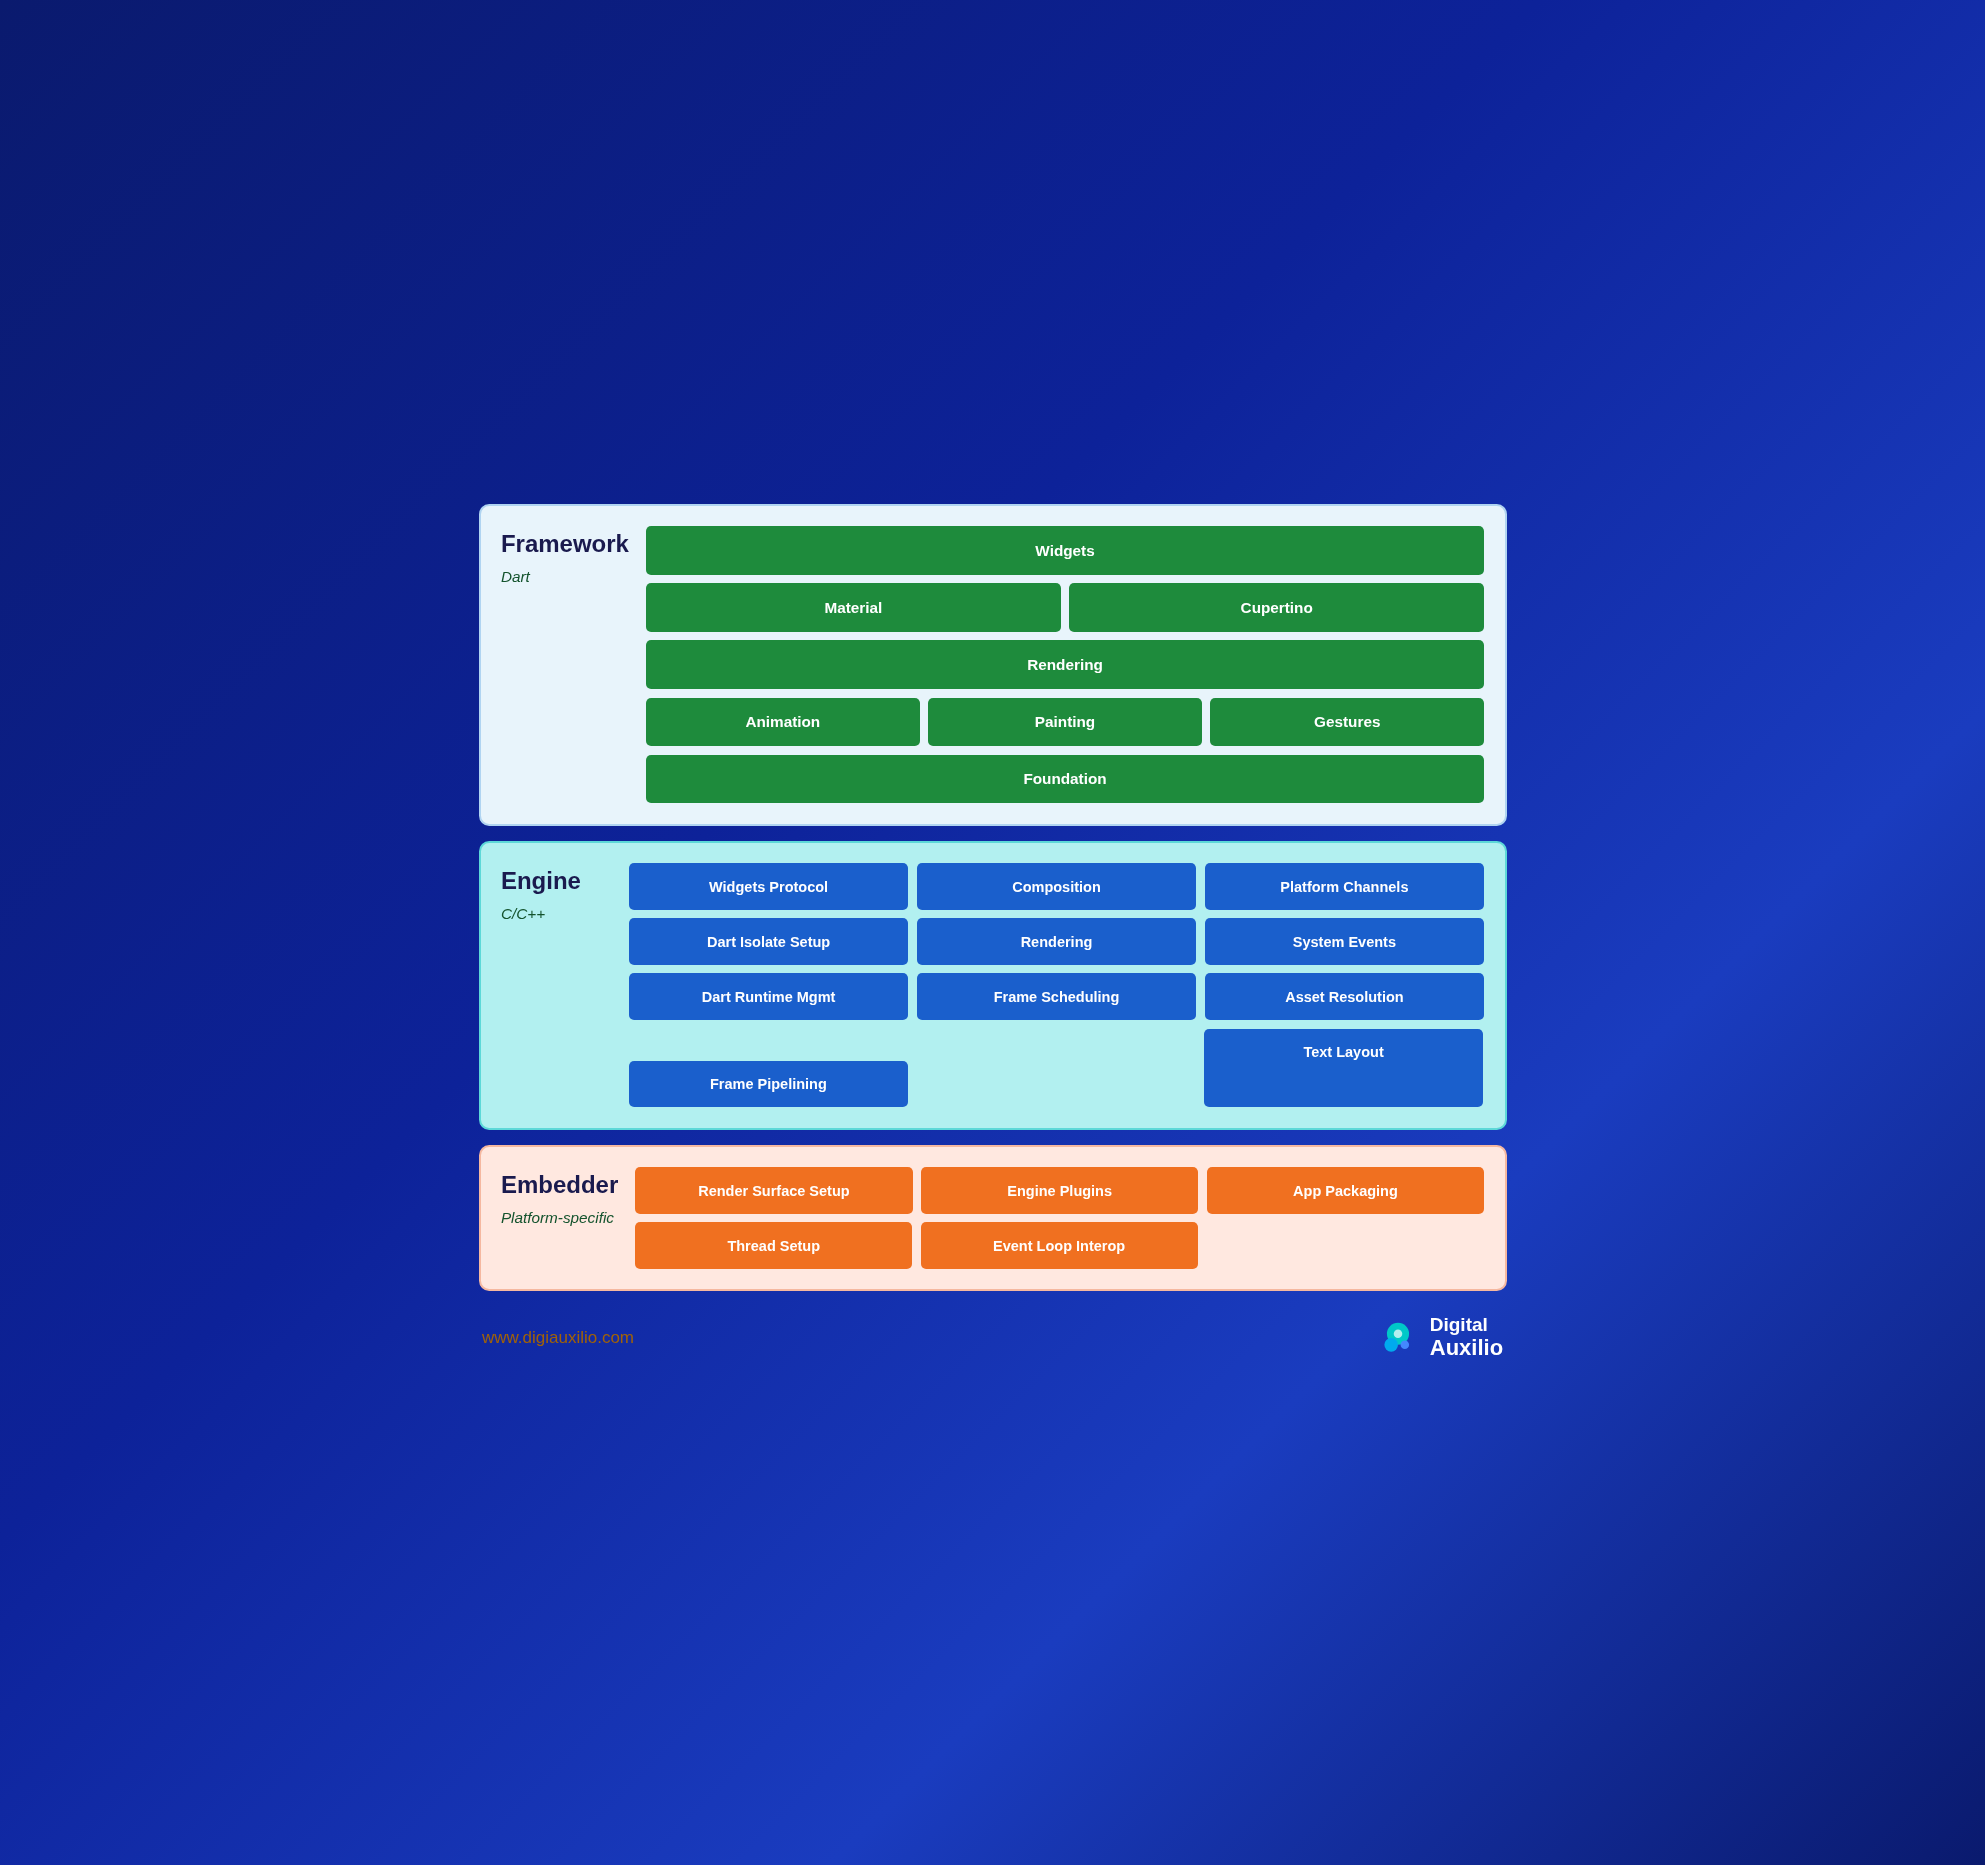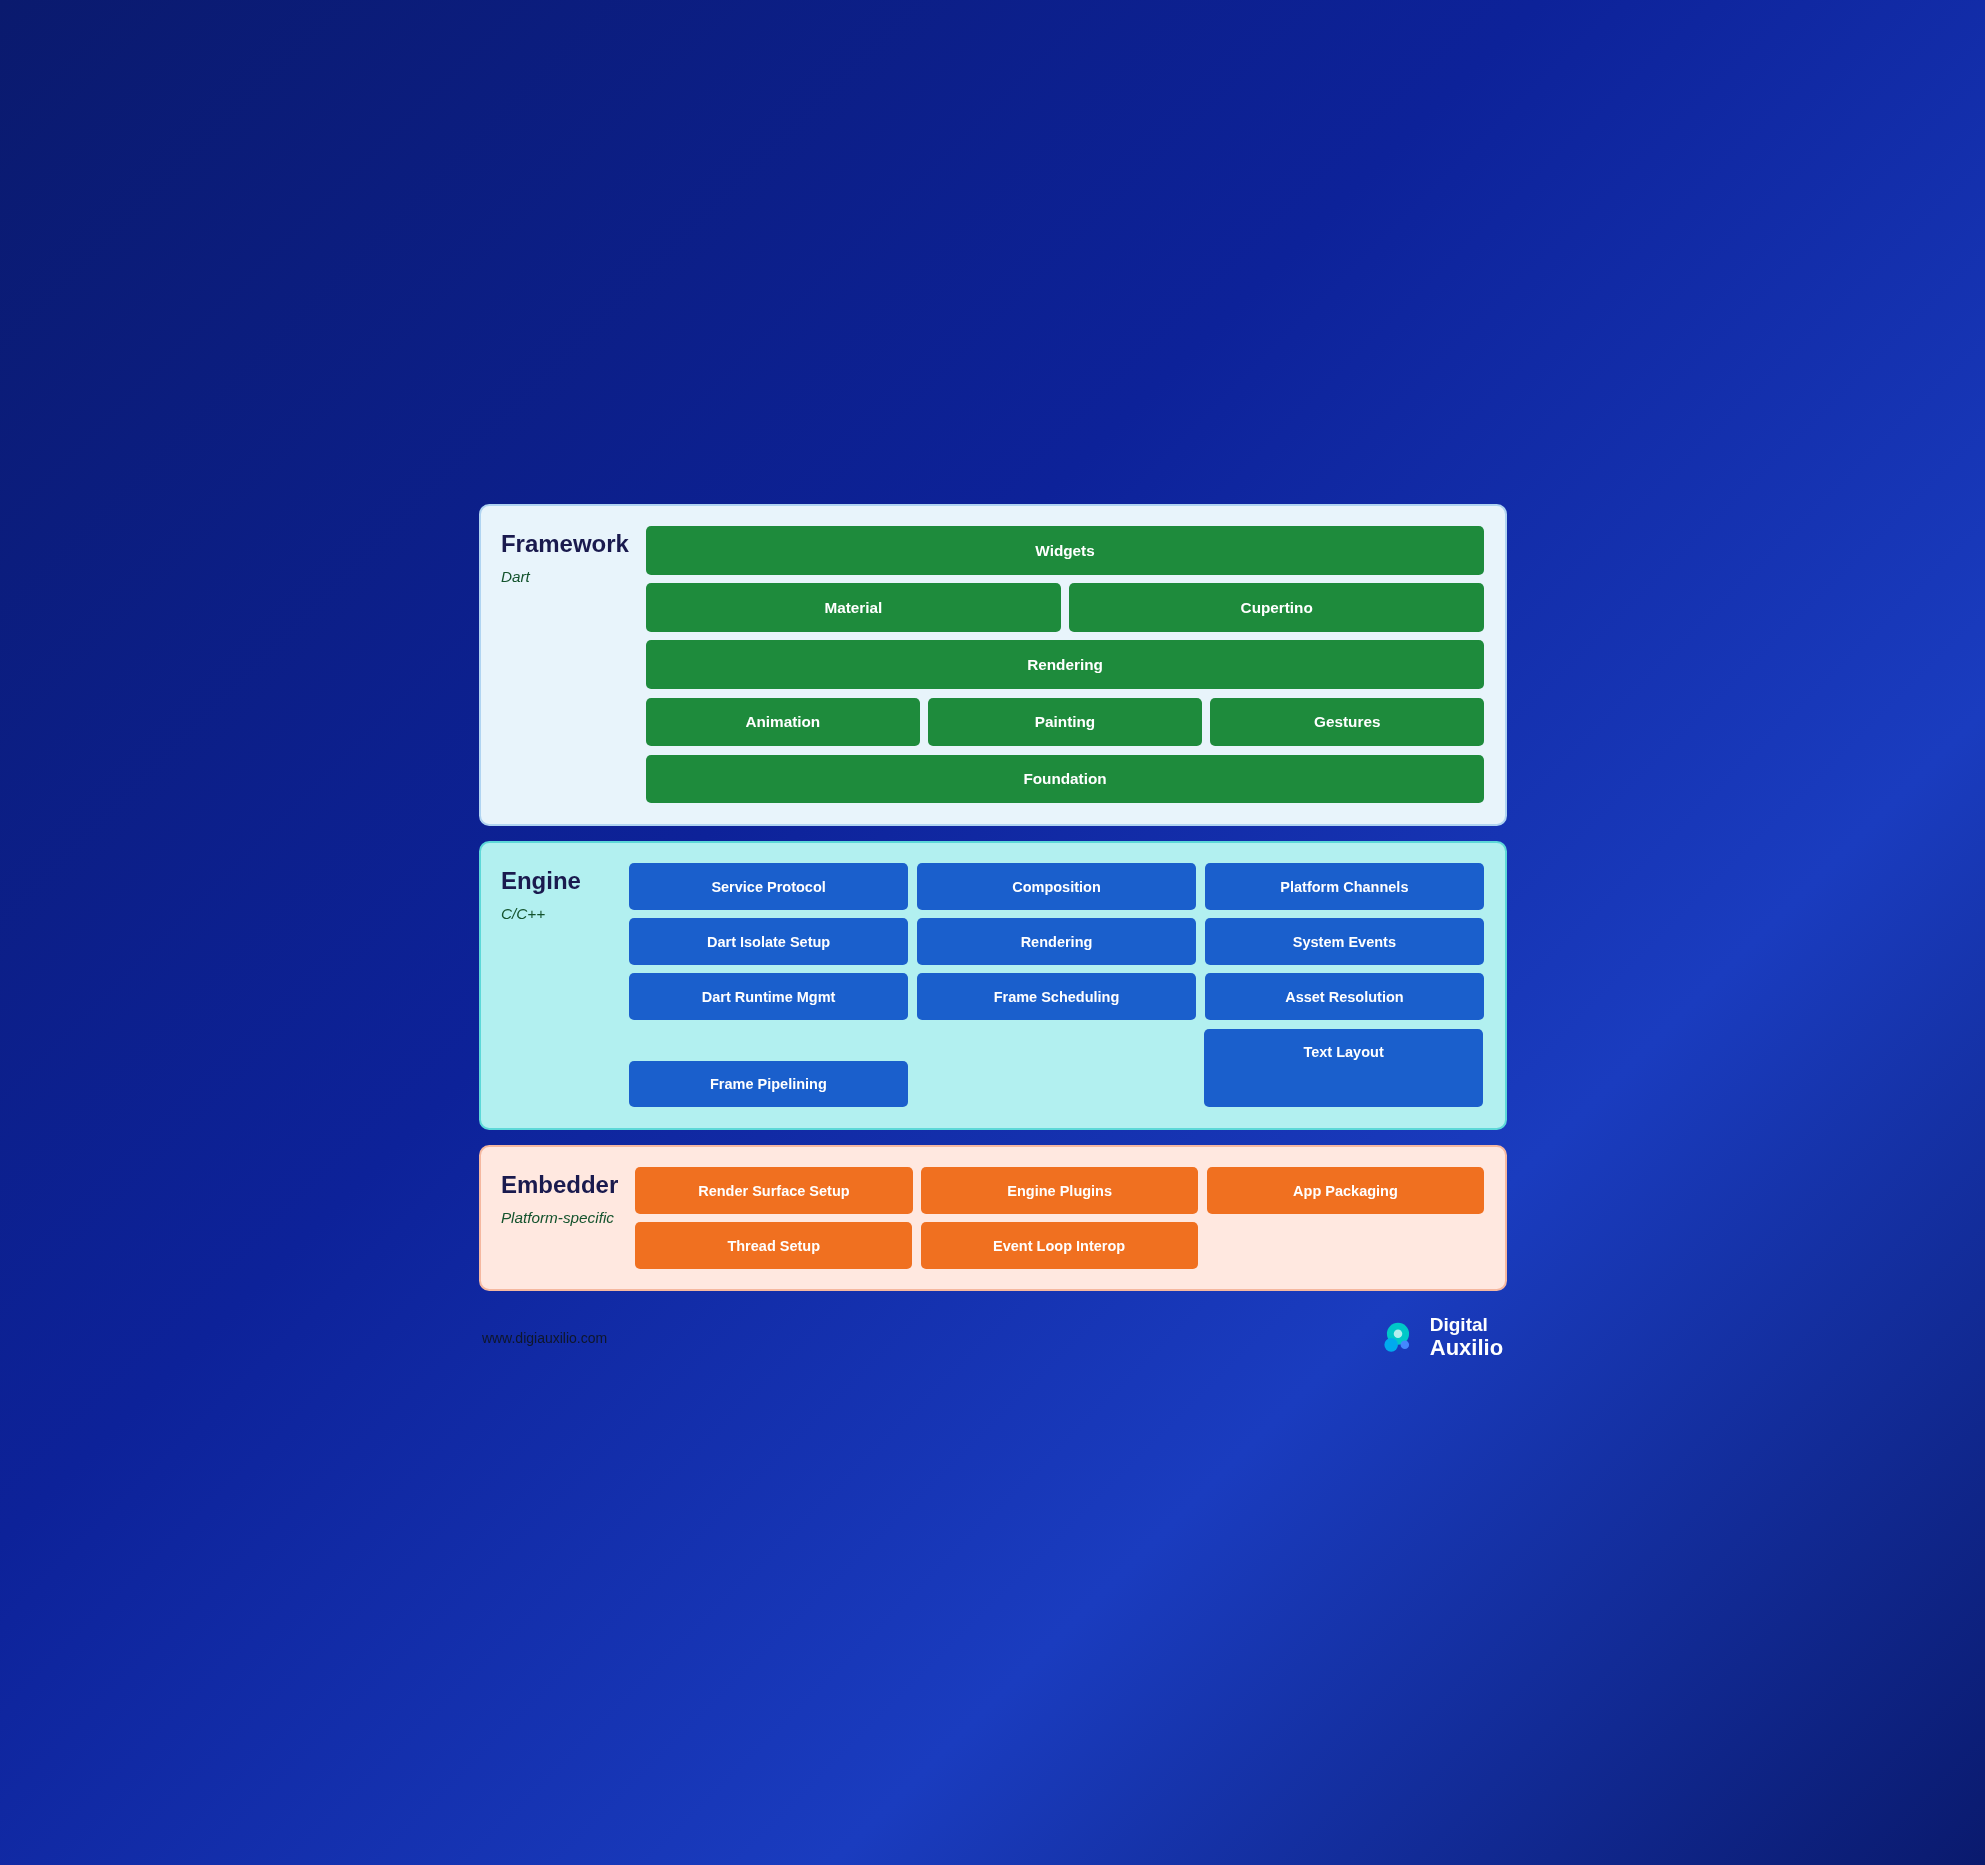--- a/index.html
+++ b/index.html
@@ -147,22 +147,22 @@
 
     
     .footer {
       display: flex;
       justify-content: space-between;
       align-items: center;
       padding: 8.5px 3.4px 0 3.4px;
     }
 
     .footer-url {
-      color: #0f172a;
-      font-size: 14px;
+      color: #a16207;
+      font-size: 17px;
       font-weight: 500;
     }
 
     .logo-container {
       display: flex;
       align-items: flex-start;
       gap: 8.5px;
     }
 
     .logo-icon {
@@ -228,21 +228,21 @@
   </div>
 
   <div class="engine-section">
     <div class="section-label">
       <span class="section-title">Engine</span>
       <span class="section-subtitle">C/C++</span>
     </div>
     <div class="section-content">
 
       <div class="row">
-        <div class="btn-blue">Service Protocol</div>
+        <div class="btn-blue">Widgets Protocol</div>
         <div class="btn-blue">Composition</div>
         <div class="btn-blue">Platform Channels</div>
       </div>
 
       <div class="row">
         <div class="btn-blue">Dart Isolate Setup</div>
         <div class="btn-blue">Rendering</div>
         <div class="btn-blue">System Events</div>
       </div>
 

